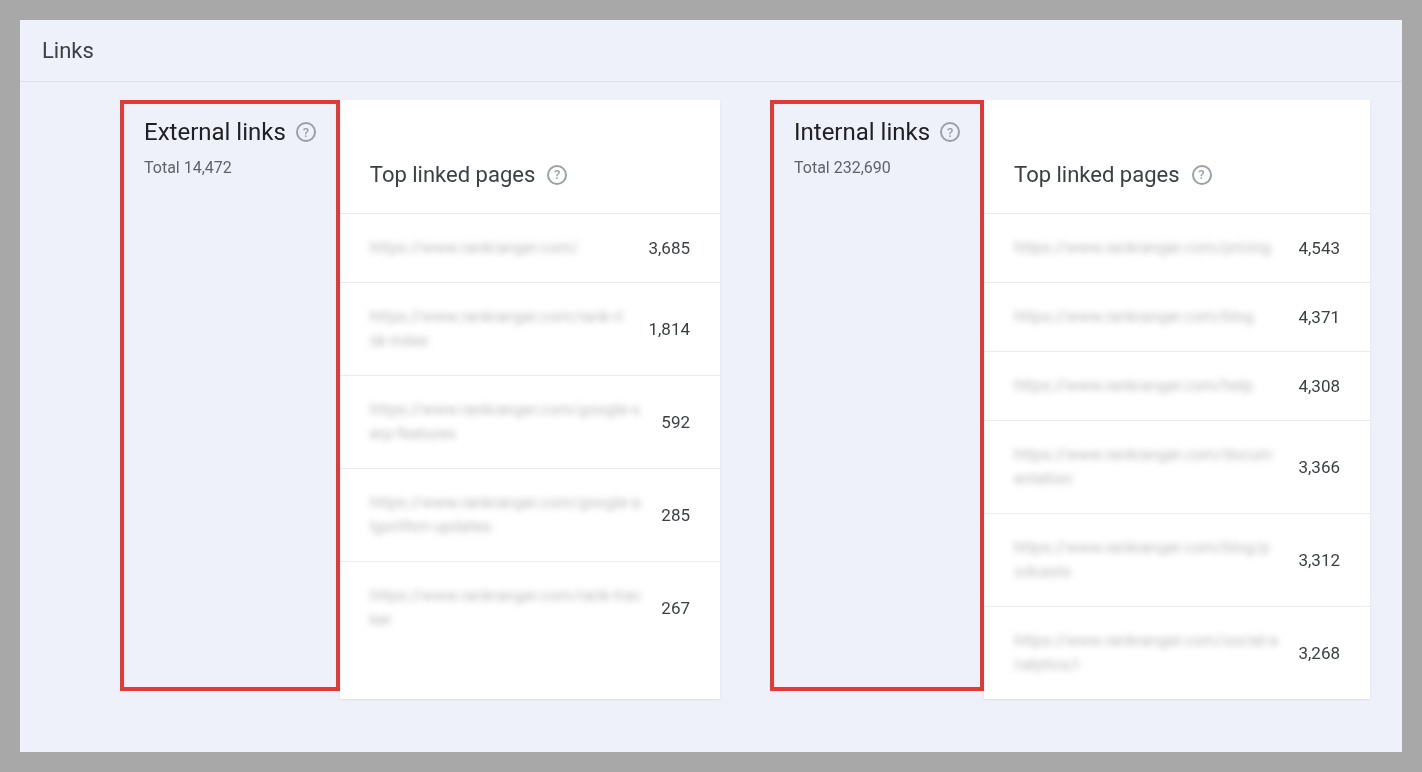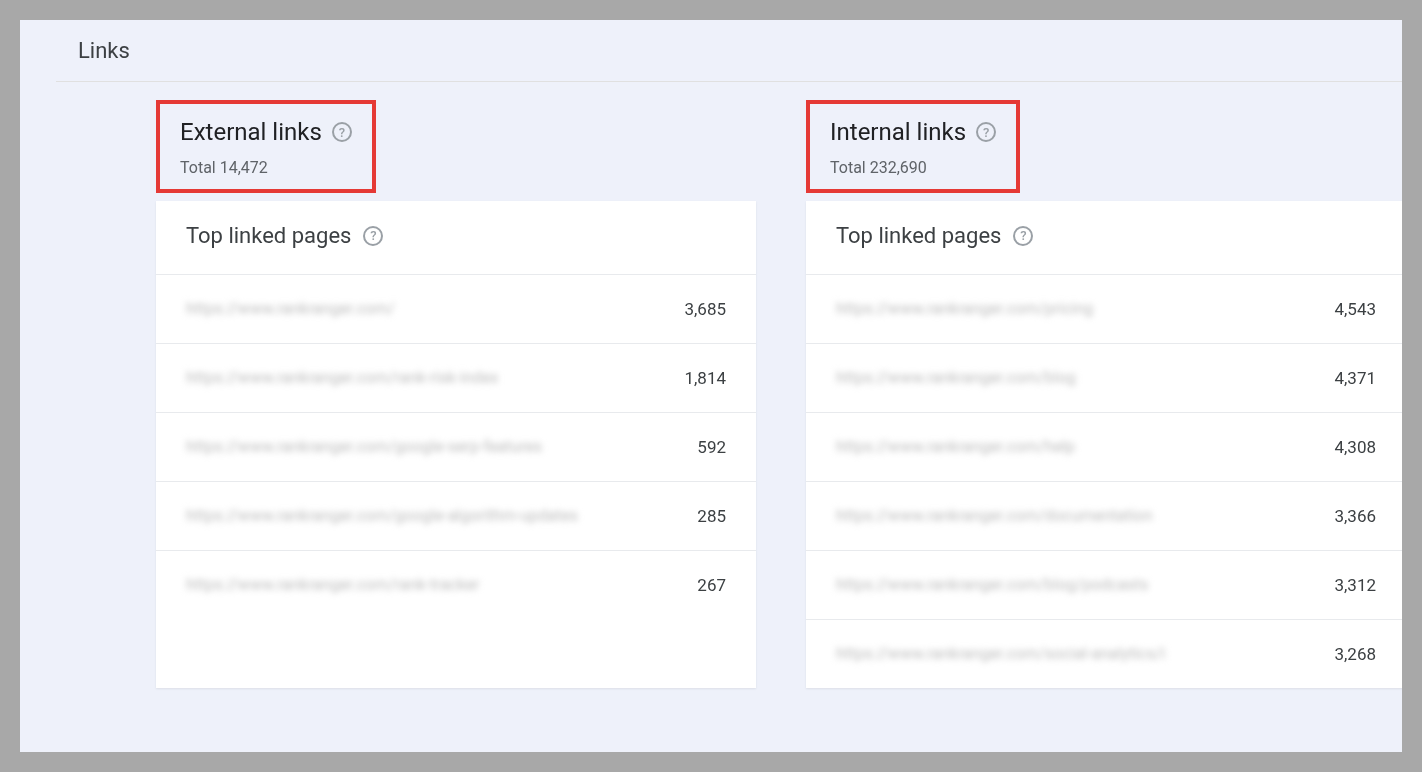--- a/index.html
+++ b/index.html
@@ -13,40 +13,39 @@
       padding: 20px;
       width: 1422px;
       height: 772px;
       overflow: hidden;
     }
     .page-container {
       background: #eef1fa;
       width: 100%;
       height: 100%;
       overflow: hidden;
-      padding-left: 36px;
     }
     .page-header {
       padding: 18px 22px;
       border-bottom: 1px solid #e0e0e0;
     }
     .page-title {
       font-size: 22px;
       font-weight: 400;
       color: #3c4043;
     }
     .content-area {
       display: flex;
       gap: 50px;
       padding: 18px 100px 0 100px;
     }
     .column {
       flex: 0 0 600px;
       display: flex;
-      flex-direction: column;
+      flex-direction: row;
     }
     .section-header {
       padding: 14px 20px 12px 20px;
       border: 4px solid #e53935;
       background: #eef1fa;
       display: inline-block;
       width: fit-content;
       margin-bottom: 8px;
     }
     .section-title-row {
@@ -80,20 +79,21 @@
       background: #fff;
       border-radius: 0px;
       box-shadow: 0 1px 2px rgba(60,64,67,0.1);
       flex: 1;
     }
     .card-header {
       padding: 22px 30px 26px 30px;
       display: flex;
       align-items: center;
       gap: 12px;
+      margin-top: 40px;
     }
     .card-title {
       font-size: 22px;
       font-weight: 400;
       color: #3c4043;
     }
     .table-row {
       display: flex;
       justify-content: flex-start;
       align-items: center;

